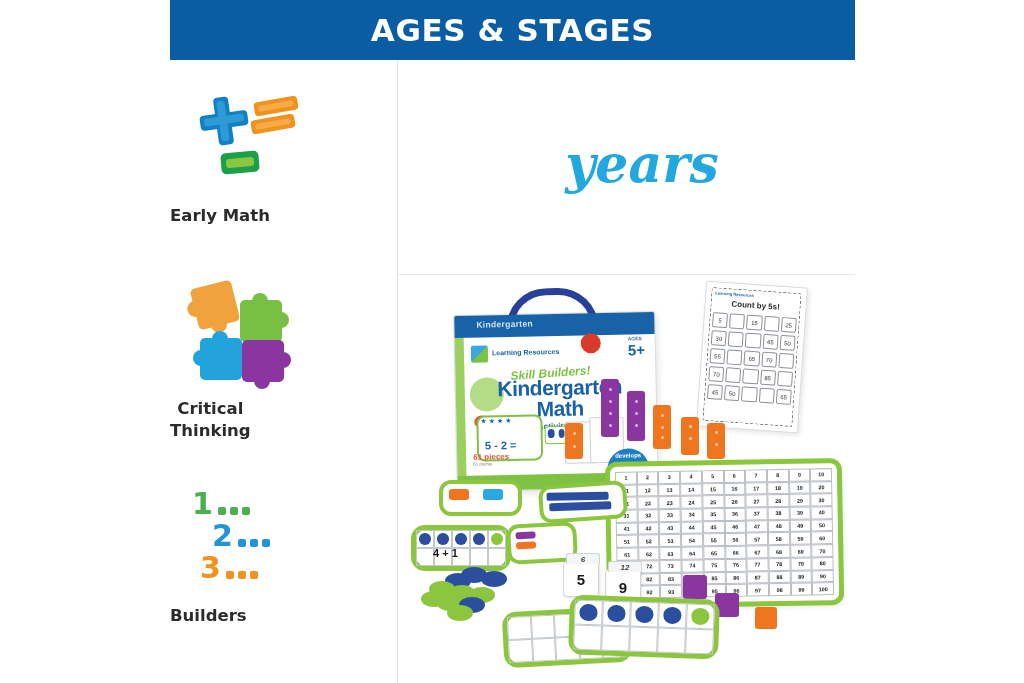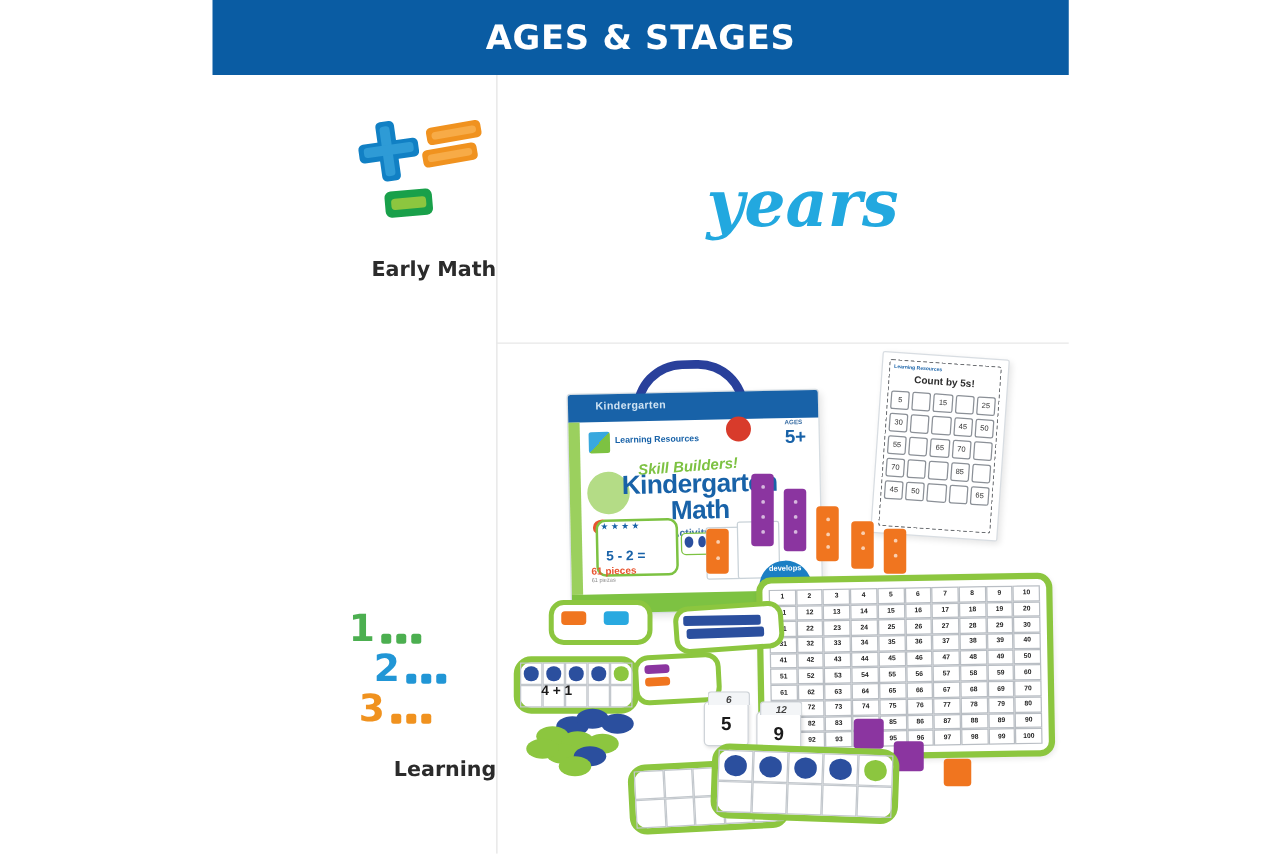--- a/index.html
+++ b/index.html
@@ -12,31 +12,31 @@
   }
   .page{position:absolute;inset:0;background:#fff;}
 
   
   .header-bar{
     position:absolute;left:170px;top:0px;width:685px;height:60px;
     background:#0A5CA3;
     display:flex;align-items:center;justify-content:center;
   }
   .header-title{
-    color:#ffffff;font-weight:bold;font-size:27px;letter-spacing:0.6px;
+    color:#ffffff;font-weight:bold;font-size:31px;letter-spacing:0.6px;
     font-family:"DejaVu Sans", sans-serif;
   }
 
   
   .v-divider{position:absolute;left:397px;top:60px;width:1px;height:623px;background:#e3e3e3;}
   .h-divider{position:absolute;left:397px;top:274px;width:458px;height:1px;background:#e8e8e8;}
 
   
   .features{position:absolute;left:170px;top:60px;width:227px;height:623px;}
-  .feature{position:absolute;left:0;width:227px;display:flex;flex-direction:column;align-items:flex-end;}
+  .feature{position:absolute;left:0;width:227px;display:flex;flex-direction:column;align-items:flex-start;}
   .feature-1{top:25px;}
   .feature-2{top:218px;}
   .feature-3{top:425px;}
   .feature-art{width:140px;height:110px;position:relative;}
   .feature-label{
     margin-top:10px;text-align:center;color:#2b2b2b;font-weight:bold;font-size:16.5px;
     line-height:1.35;font-family:"DejaVu Sans", sans-serif;
   }
 
   
@@ -190,20 +190,44 @@
         <div class="eq-1"></div>
           <div class="eq-2"></div>
         <div class="eq-1i"></div>
           <div class="eq-2i"></div>
         <div class="minus-o"></div>
           <div class="minus-i"></div>
       </div>
       <div class="feature-label">Early Math</div>
     </div>
 
+    <div class="feature feature-2">
+      <div class="feature-art">
+        <div class="pz pz-or">
+            <i class="pz-nub" style="left:-7px;top:12px;background:#F0A23C;"></i>
+            <i class="pz-nub" style="left:12px;bottom:-7px;background:#F0A23C;"></i>
+          </div>
+        <div class="pz pz-gr">
+            <i class="pz-nub" style="left:12px;top:-7px;background:#78C043;"></i>
+            <i class="pz-nub" style="right:-7px;top:12px;background:#78C043;"></i>
+          </div>
+        <div class="pz pz-bl">
+            <i class="pz-nub" style="left:-7px;top:12px;background:#22A3DB;"></i>
+            <i class="pz-nub" style="left:12px;top:-7px;background:#22A3DB;"></i>
+          </div>
+        <div class="pz pz-pu">
+            <i class="pz-nub" style="right:-7px;top:12px;background:#8B35A0;"></i>
+            <i class="pz-nub" style="left:12px;bottom:-7px;background:#8B35A0;"></i>
+          </div>
+      </div>
+      <div class="feature-label">
+        <span>Critical</span><br>
+        <span>Thinking</span>
+      </div>
+    </div>
 
     <div class="feature feature-3">
       <div class="feature-art">
         <div class="cnt-row" style="left:22px;top:4px;">
           <span class="cnt-num" style="color:#4CAF50;">1</span>
           <span class="cnt-dots">
               <i class="cnt-dot" style="background:#4CAF50;"></i>
               <i class="cnt-dot" style="background:#4CAF50;"></i>
               <i class="cnt-dot" style="background:#4CAF50;"></i>
             </span>
@@ -218,21 +242,21 @@
         </div>
         <div class="cnt-row" style="left:30px;top:68px;">
           <span class="cnt-num" style="color:#F0921F;">3</span>
           <span class="cnt-dots">
               <i class="cnt-dot" style="background:#F0921F;"></i>
               <i class="cnt-dot" style="background:#F0921F;"></i>
               <i class="cnt-dot" style="background:#F0921F;"></i>
             </span>
         </div>
       </div>
-      <div class="feature-label">Learning</div>
+      <div class="feature-label">Builders</div>
     </div>
   </div>
 
   <div class="age-block">
     <div class="age-unit">years</div>
   </div>
 
   <div class="product">
 
     <div class="box">

